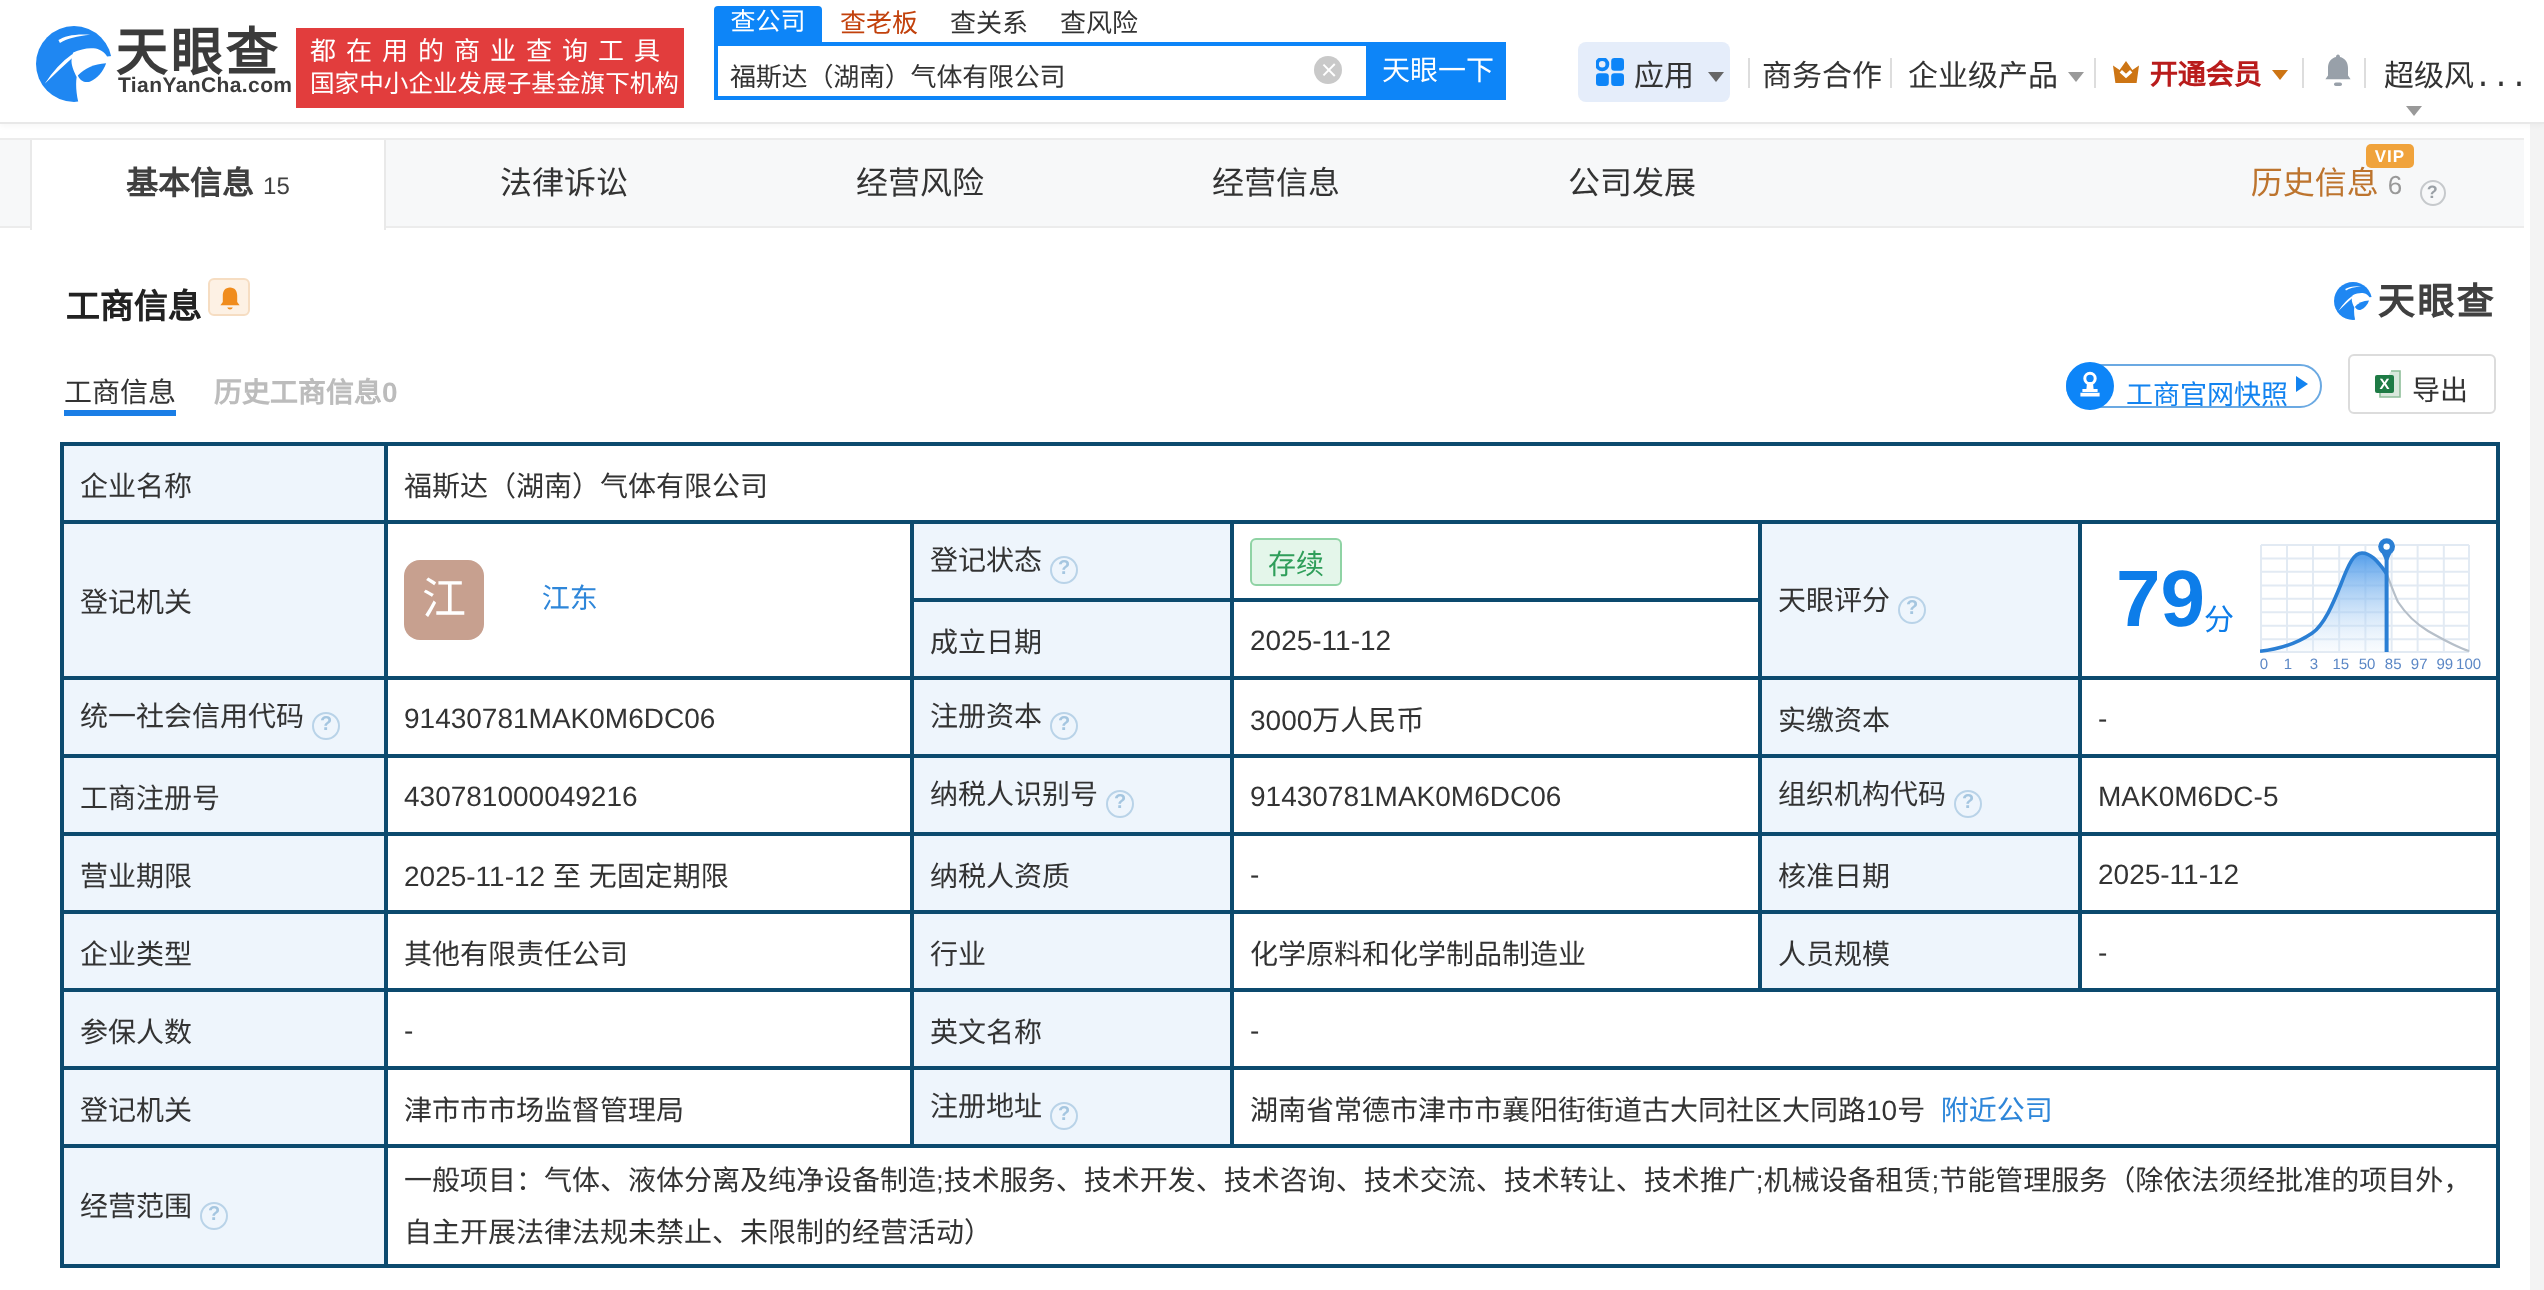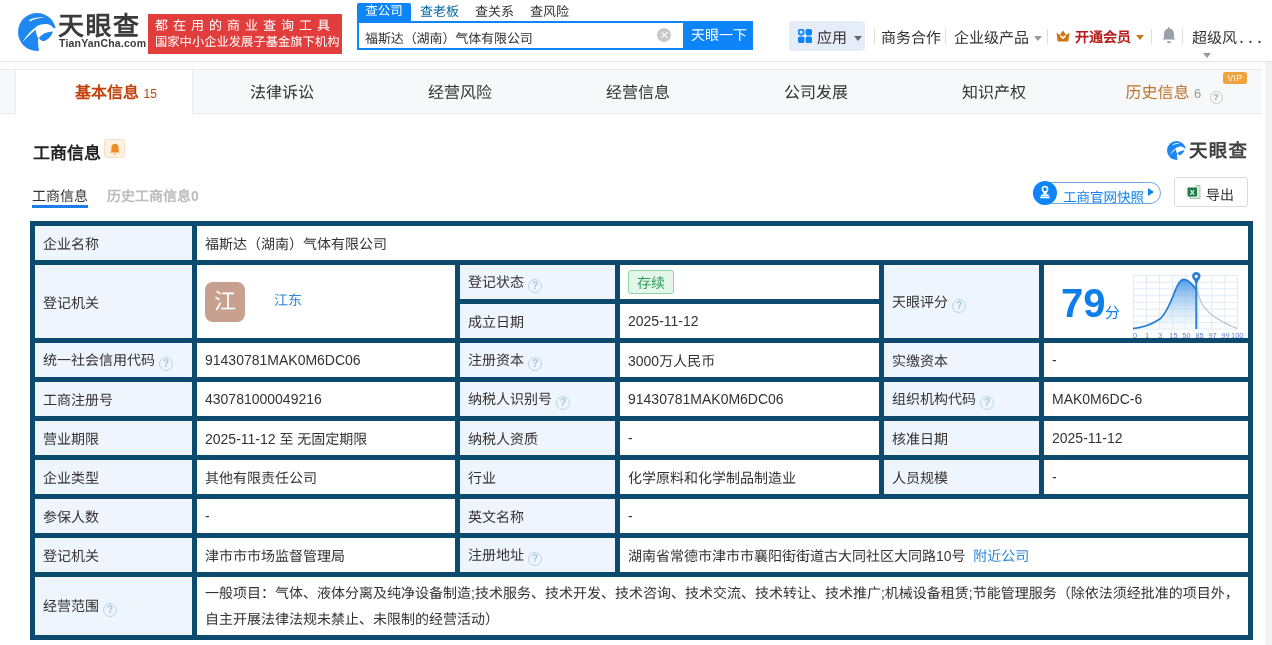--- a/index.html
+++ b/index.html
@@ -14,21 +14,21 @@
   .hmenu { position:absolute; top:26px; font-size:15px; color:#333; }
   .caret { display:inline-block; width:0; height:0; border-left:4.5px solid transparent;
            border-right:4.5px solid transparent; border-top:5px solid #666; vertical-align:2px; margin-left:5px;}
   
   #band { position:absolute; left:0; top:69px; width:1262px; height:45px; background:#f7f8f9;
           border-top:1px solid #ececec; border-bottom:1px solid #ececec; }
   .navtab { position:absolute; top:0; height:45px; line-height:45px; text-align:center;
             font-size:16px; color:#333; width:178px; }
   
   table.info { border-collapse:collapse; table-layout:fixed; width:1218px; }
-  table.info td { border:5px solid #0c4a6e; font-size:14px; color:#333;
+  table.info td { border:2px solid #0c4a6e; font-size:14px; color:#333;
                   padding:0 8px; vertical-align:middle; height:39px; }
   td.lbl { background:#eef5fc; }
   .qm { display:inline-block; width:14px; height:14px; border:1px solid #b9d3e8; border-radius:50%;
         color:#a5c6e0; font-size:10px; line-height:12px; text-align:center; vertical-align:-2px; margin-left:4px;
         font-weight:bold;}
   a.blu { color:#2e86d9; text-decoration:none; }
 </style>
 </head>
 <body>
 <div id="page">
@@ -45,21 +45,21 @@
     <div class="abs" style="left:58px;top:13px;font-size:26px;font-weight:bold;color:#3b3b3b;letter-spacing:1.5px;line-height:26px;">天眼查</div>
     <div class="abs" style="left:59px;top:37px;font-size:10.5px;font-weight:bold;color:#3b3b3b;letter-spacing:0.2px;">TianYanCha.com</div>
 
     <div class="abs" style="left:148px;top:14px;width:194px;height:40px;background:#e23d3d;color:#fff;padding:3px 7px;text-align:right;">
       <div style="font-size:13px;line-height:17px;letter-spacing:5px;white-space:nowrap;">都在用的商业查询工具</div>
       <div style="font-size:12.3px;line-height:17px;white-space:nowrap;">国家中小企业发展子基金旗下机构</div>
     </div>
 
     <div class="abs" style="left:357px;top:3px;width:330px;height:17.5px;white-space:nowrap;">
       <div class="abs" style="left:0;top:0;width:54px;height:17.5px;background:#0d85f8;color:#fff;font-size:12.5px;text-align:center;line-height:17.5px;border-radius:2px 2px 0 0;">查公司</div>
-      <div class="abs" style="left:63px;top:0;height:17.5px;line-height:17.5px;font-size:13px;color:#0369a1;white-space:nowrap;">查老板</div>
+      <div class="abs" style="left:63px;top:0;height:17.5px;line-height:17.5px;font-size:13px;color:#c2410c;white-space:nowrap;">查老板</div>
       <div class="abs" style="left:118px;top:0;height:17.5px;line-height:17.5px;font-size:13px;color:#333;white-space:nowrap;">查关系</div>
       <div class="abs" style="left:173px;top:0;height:17.5px;line-height:17.5px;font-size:13px;color:#333;white-space:nowrap;">查风险</div>
     </div>
 
     <div class="abs" style="left:357px;top:20.5px;width:328px;height:29.5px;border:2px solid #0d85f8;background:#fff;"></div>
     <div class="abs" style="left:365px;top:27.5px;font-size:13px;color:#333;letter-spacing:-0.1px;">福斯达（湖南）气体有限公司</div>
     <div class="abs" style="left:657px;top:27.5px;width:14px;height:14px;border-radius:50%;background:#c9c9c9;">
       <div class="abs" style="left:6.5px;top:3px;width:1.4px;height:8px;background:#fff;transform:rotate(45deg);"></div>
       <div class="abs" style="left:6.5px;top:3px;width:1.4px;height:8px;background:#fff;transform:rotate(-45deg);"></div>
     </div>
@@ -87,30 +87,29 @@
     <svg class="abs" style="left:1162px;top:27px;" width="14" height="17" viewBox="0 0 14 17">
       <path d="M7 0.3 C7.6 0.3 8 0.8 8 1.5 C10.5 2.1 12 4.2 12 7 L12 10.8 L13.3 12.6 L0.7 12.6 L2 10.8 L2 7 C2 4.2 3.5 2.1 6 1.5 C6 0.8 6.4 0.3 7 0.3 Z" fill="#98a0a9"></path>
       <rect x="5" y="14.2" width="4" height="1.8" rx="0.9" fill="#98a0a9"></rect>
     </svg>
     <div class="sep" style="left:1182px;"></div>
     <div class="hmenu" style="left:1192px;font-family:Liberation Mono, monospace;">超级风...<span class="caret" style="border-top-color:#999;margin-left:11px;"></span></div>
   </div>
 
   <div id="band">
     <div class="abs" style="left:15px;top:0;width:178px;height:45px;background:#fff;border-left:1px solid #e9e9e9;border-right:1px solid #e9e9e9;"></div>
-    <div class="navtab" style="left:15px;color:#c2410c;font-weight:bold;margin-left:12px;">基本信息 <span style="font-size:12px;font-weight:normal;">15</span></div>
+    <div class="navtab" style="left:15px;color:#404040;font-weight:bold;">基本信息 <span style="font-size:12px;font-weight:normal;">15</span></div>
     <div class="navtab" style="left:193px;">法律诉讼</div>
     <div class="navtab" style="left:371px;">经营风险</div>
     <div class="navtab" style="left:549px;">经营信息</div>
     <div class="navtab" style="left:727px;">公司发展</div>
-    <div class="navtab" style="left:905px;">知识产权</div>
     <div class="navtab" style="left:1079px;width:190px;color:#bd742e;">历史信息 <span style="color:#999;font-size:13px;">6</span>
       <span class="qm" style="border-color:#c6c9cc;color:#9aa0a6;width:13px;height:13px;font-size:9px;line-height:11px;">?</span>
     </div>
-    <div class="abs" style="left:1183px;top:2px;width:24px;height:12px;background:#f0a33c;border-radius:2.5px;color:#fff;font-size:8.5px;font-weight:normal;text-align:center;line-height:12px;letter-spacing:.5px;margin-left:40px;">VIP</div>
+    <div class="abs" style="left:1183px;top:2px;width:24px;height:12px;background:#f0a33c;border-radius:2.5px;color:#fff;font-size:8.5px;font-weight:bold;text-align:center;line-height:12px;letter-spacing:.5px;">VIP</div>
   </div>
 
   <div class="abs" style="left:1264.5px;top:62px;width:7.5px;height:583px;background:#f3f3f3;"></div>
 
   <div class="abs" style="left:33px;top:139px;font-size:17px;font-weight:bold;color:#222;">工商信息</div>
   <div class="abs" style="left:104px;top:139px;width:21px;height:19px;background:#fdf1e4;border:1px solid #f6ddc2;border-radius:3px;">
     <svg style="position:absolute;left:4px;top:2.5px;" width="12" height="13" viewBox="0 0 12 13">
       <path d="M6 0.8 C3.6 0.8 2.4 2.6 2.4 4.8 L2.4 8 L1.2 9.6 L10.8 9.6 L9.6 8 L9.6 4.8 C9.6 2.6 8.4 0.8 6 0.8 Z" fill="#f08c1d"></path>
       <path d="M4.6 10.8 A1.5 1.5 0 0 0 7.4 10.8 Z" fill="#f08c1d"></path>
     </svg>
@@ -234,21 +233,21 @@
         <td>3000万人民币</td>
         <td class="lbl">实缴资本</td>
         <td>-</td>
       </tr>
       <tr>
         <td class="lbl">工商注册号</td>
         <td>430781000049216</td>
         <td class="lbl">纳税人识别号<span class="qm">?</span></td>
         <td>91430781MAK0M6DC06</td>
         <td class="lbl">组织机构代码<span class="qm">?</span></td>
-        <td>MAK0M6DC-6</td>
+        <td>MAK0M6DC-5</td>
       </tr>
       <tr>
         <td class="lbl">营业期限</td>
         <td>2025-11-12 至 无固定期限</td>
         <td class="lbl">纳税人资质</td>
         <td>-</td>
         <td class="lbl">核准日期</td>
         <td>2025-11-12</td>
       </tr>
       <tr>

